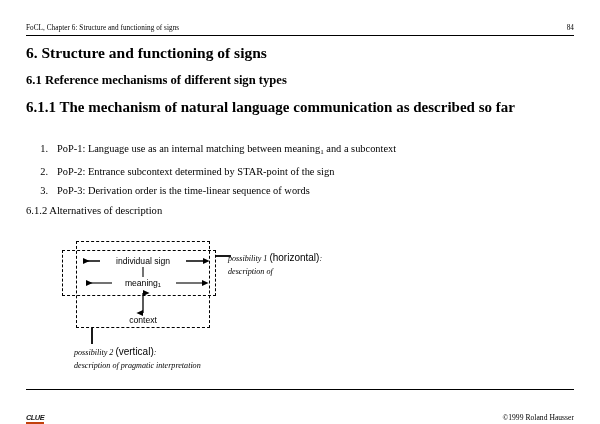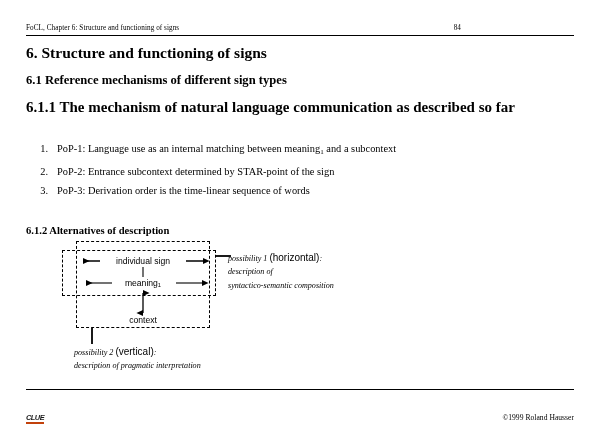--- a/index.html
+++ b/index.html
@@ -14,21 +14,21 @@
     font-family: "Liberation Serif", "DejaVu Serif", serif;
     color: #000000;
     overflow: hidden;
   }
 
   
   .runhead {
     position: absolute;
     left: 26px;
     top: 24px;
-    width: 435px;
+    width: 548px;
     display: flex;
     justify-content: space-between;
     align-items: baseline;
     font-size: 7.2px;
     letter-spacing: 0.06px;
     white-space: nowrap;
   }
   .rule-top {
     position: absolute;
     left: 26px;
@@ -61,23 +61,22 @@
     top: 99px;
     font-size: 15px;
     font-weight: bold;
     white-space: nowrap;
   }
   .h3b {
     position: absolute;
     left: 26px;
     top: 205px;
     font-size: 10.6px;
-    font-weight: bold;
-    white-space: nowrap;
-    margin-top: 20px;
+    font-weight: normal;
+    white-space: nowrap;
   }
 
   
   .list {
     position: absolute;
     left: 26px;
     top: 139px;
     width: 520px;
   }
   .list-item {
@@ -261,21 +260,20 @@
     <line x1="143" y1="293" x2="143" y2="313" stroke="#000" stroke-width="1.3" marker-start="url(#ahU)" marker-end="url(#ahD)"></line>
 
     <line x1="216" y1="256" x2="231" y2="256" stroke="#000" stroke-width="1.8"></line>
 
     <line x1="92" y1="328" x2="92" y2="344" stroke="#000" stroke-width="1.8"></line>
   </svg>
 
   <div class="anno anno-1">
     <div><span>possibility 1 </span><span class="up">(horizontal)</span><span>:</span></div>
     <div>description of</div>
-    <div>syntactico-semantic composition</div>
   </div>
 
   <div class="anno anno-2">
     <div><span>possibility 2 </span><span class="up">(vertical)</span><span>:</span></div>
     <div>description of pragmatic interpretation</div>
   </div>
 </div>
 
 <div class="rule-bot"></div>
 <div class="footer">

